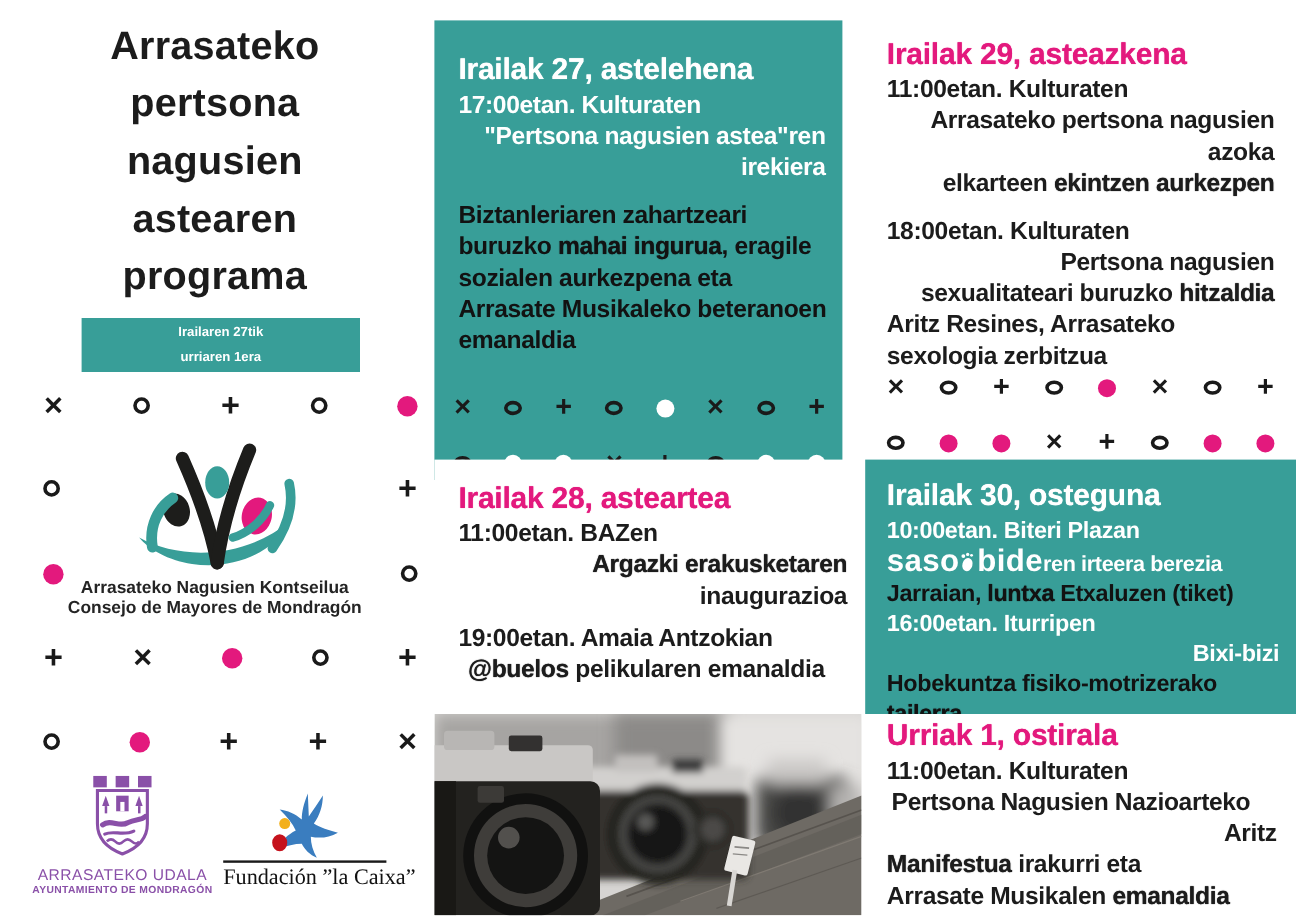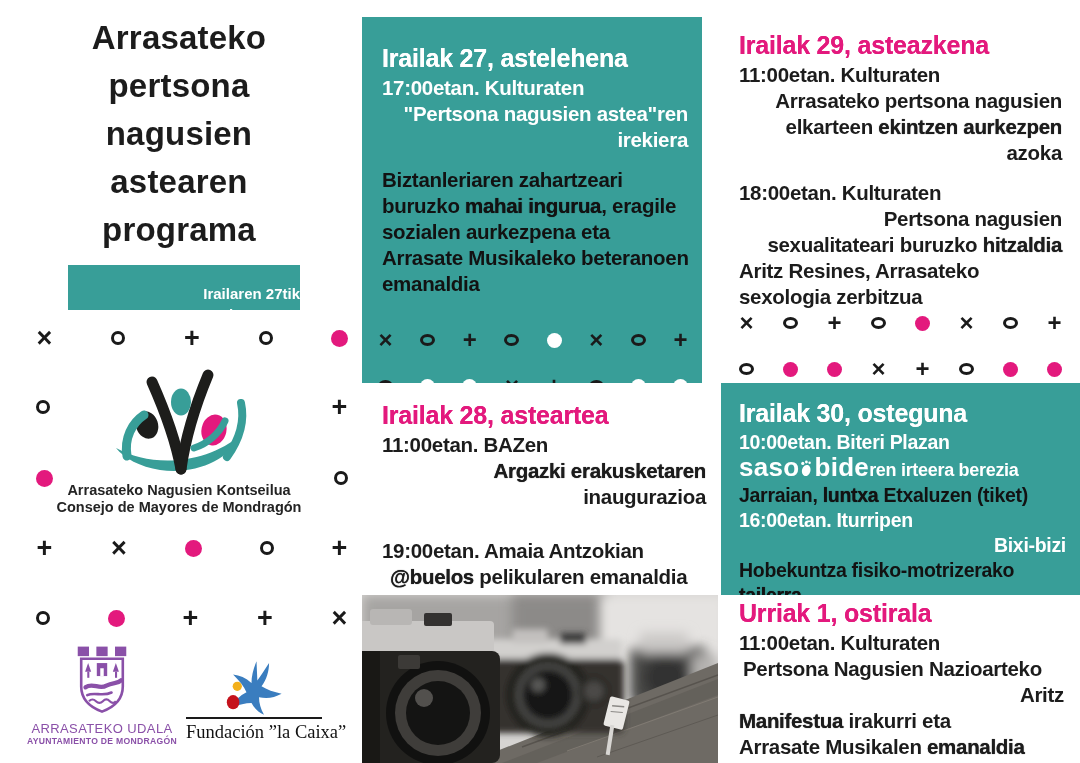--- a/index.html
+++ b/index.html
@@ -8,21 +8,21 @@
   }
   *{margin:0;padding:0;box-sizing:border-box}
   html,body{width:1080px;height:763px}
   body{font-family:"Liberation Sans",sans-serif;background:#ffffff;position:relative;overflow:hidden}
   .poster{position:absolute;inset:0;background:#fff}
 
   
   .left-col{position:absolute;left:0;top:0;width:358px;height:763px;background:#fff}
   .title{margin-top:14px;text-align:center;font-size:33px;font-weight:700;line-height:48px;color:var(--ink);letter-spacing:.2px}
   .banner{position:absolute;left:68px;top:265px;width:232px;height:45px;background:var(--teal);
-          color:#fff;text-align:right;font-weight:700;font-size:15px;line-height:21px;padding-top:18px}
+          color:#fff;text-align:center;font-weight:700;font-size:11px;line-height:21px;padding-top:2px}
 
   
   .pat-row{display:flex;justify-content:space-between;align-items:center;position:absolute;height:22px}
   .left-row{left:36px;width:312px}
   .r1{top:327px}.r2{top:396px}.r3{top:467px}.r4{top:537px}.r5{top:607px}
   .sym{font-weight:700;font-size:27px;color:#1a1a1a;line-height:1;display:inline-flex;align-items:center;justify-content:center;min-width:17px;height:20px}
   .sym-o{width:14px;height:14px;border:3.2px solid #1a1a1a;border-radius:50%;min-width:0}
   .sym-dot{width:17px;height:17px;border-radius:50%;min-width:0}
   .dot-pink{background:var(--pink)}
   .dot-white{background:#fff}
@@ -58,21 +58,21 @@
   .h{font-size:25px;font-weight:700;line-height:30px;white-space:nowrap;letter-spacing:-.2px;margin-bottom:2px;
      text-shadow:0 0 .6px currentColor}
   .b27 .h,.b30 .h{color:#fff}
   .b29 .h,.b28 .h,.boct .h{color:var(--pink)}
 
   .ln{font-size:20.5px;font-weight:700;line-height:26px;white-space:nowrap;color:var(--ink);letter-spacing:-.3px}
   .b27 .ln,.b30 .ln{color:#fff}
   .ln.drk{color:#121212}
   .right{text-align:right}
   .gap14{margin-top:14px}
-  .gap16{margin-top:28px}
+  .gap16{margin-top:9px}
   strong{font-weight:700;text-shadow:0 0 .8px currentColor}
   .b30 .ln{font-size:19.5px;line-height:25px}
   .logo-ln{height:28px;line-height:28px}
   .sasobide{font-size:26px;font-weight:600;letter-spacing:.3px}
   .sasobide .foot{display:inline-block;vertical-align:-1px;margin:0 1px}
   .b30 .after-logo{font-size:18px}
 
   .b27 .pr-a,.b29 .pr-a{top:312px}
   .b27 .pr-b,.b29 .pr-b{top:358px}
   .b27 .pat-row{left:16px;right:14px}
@@ -209,22 +209,22 @@
         <span class="sym sym-o"></span>
         <span class="sym sym-dot dot-white"></span>
         <span class="sym sym-dot dot-white"></span>
       </div>
   </section>
 
   <section class="block b29">
     <div class="h">Irailak 29, asteazkena</div>
     <div class="ln"><span>11:00etan. Kulturaten</span></div>
     <div class="ln right"><span>Arrasateko pertsona nagusien</span></div>
+    <div class="ln right"><span>azoka</span></div>
     <div class="ln right"><span>elkarteen </span><strong>ekintzen aurkezpen</strong></div>
-    <div class="ln right"><span>azoka</span></div>
     <div class="ln gap14"><span>18:00etan. Kulturaten</span></div>
     <div class="ln right"><span>Pertsona nagusien</span></div>
     <div class="ln right"><span>sexualitateari buruzko </span><strong>hitzaldia</strong></div>
     <div class="ln"><span>Aritz Resines, Arrasateko</span></div>
     <div class="ln"><span>sexologia zerbitzua</span></div>
     <div class="pat-row pr-a">
         <span class="sym sym-x">×</span>
         <span class="sym sym-o"></span>
         <span class="sym sym-plus">+</span>
         <span class="sym sym-o"></span>

